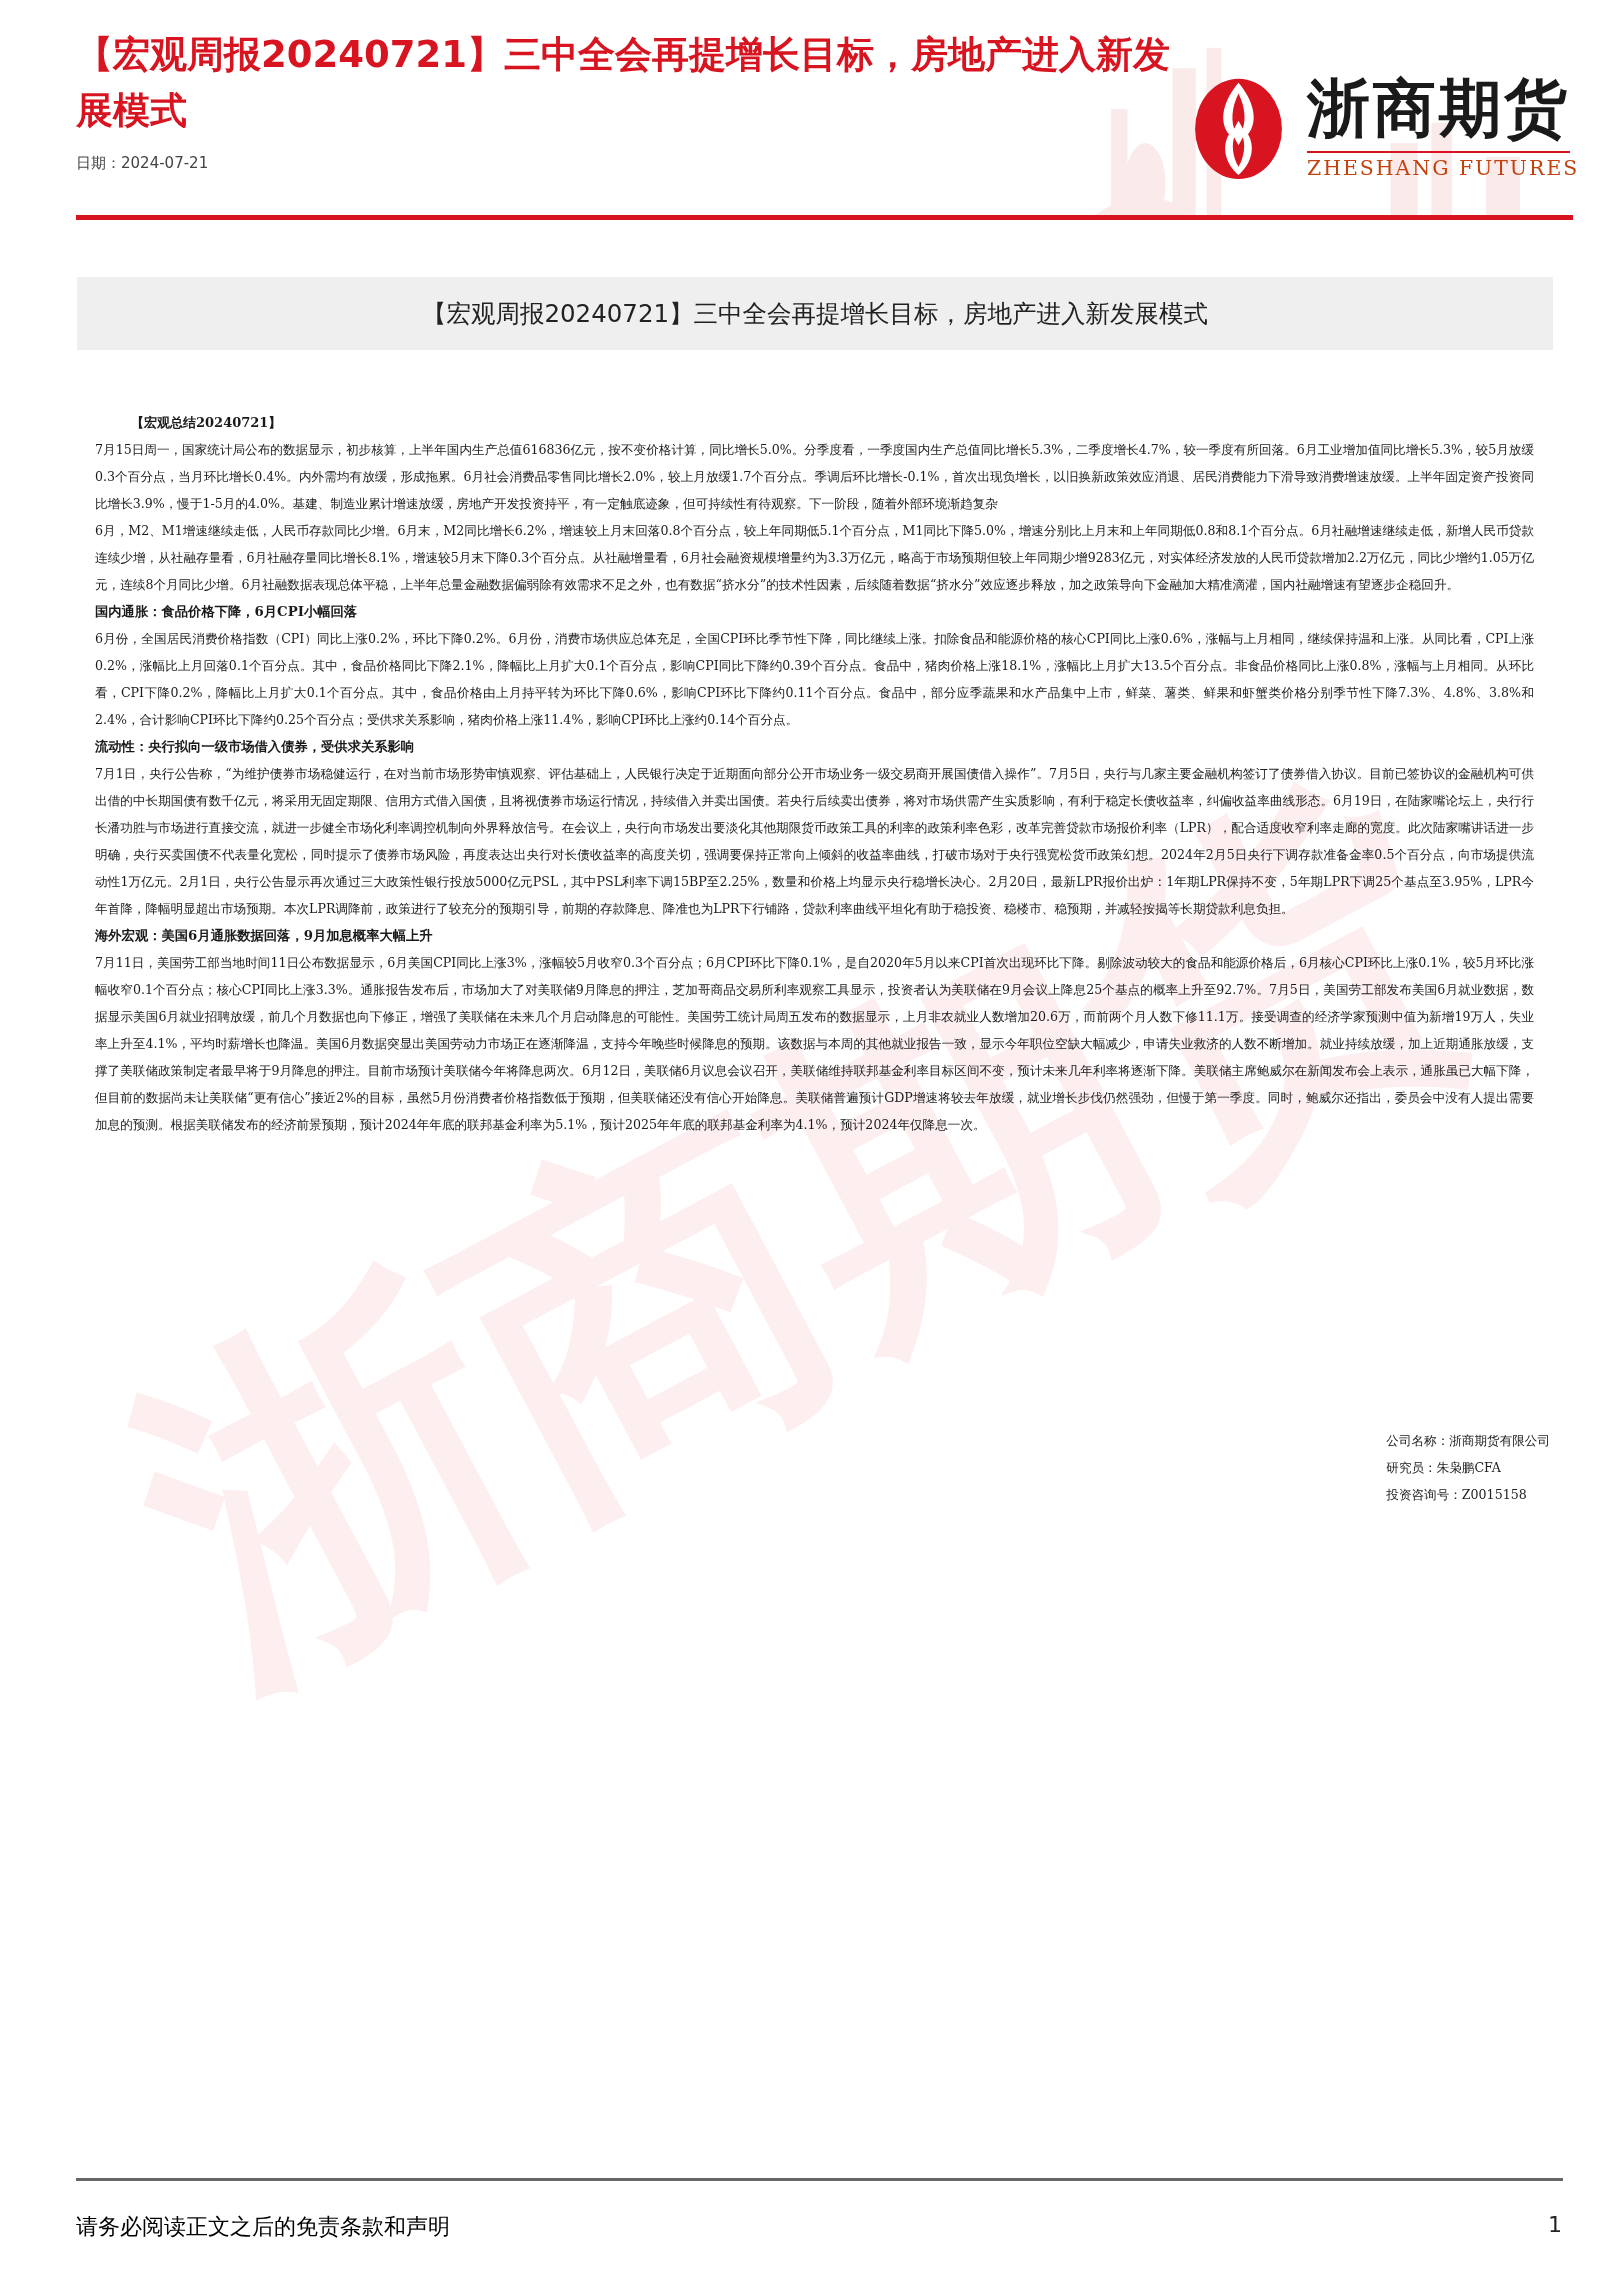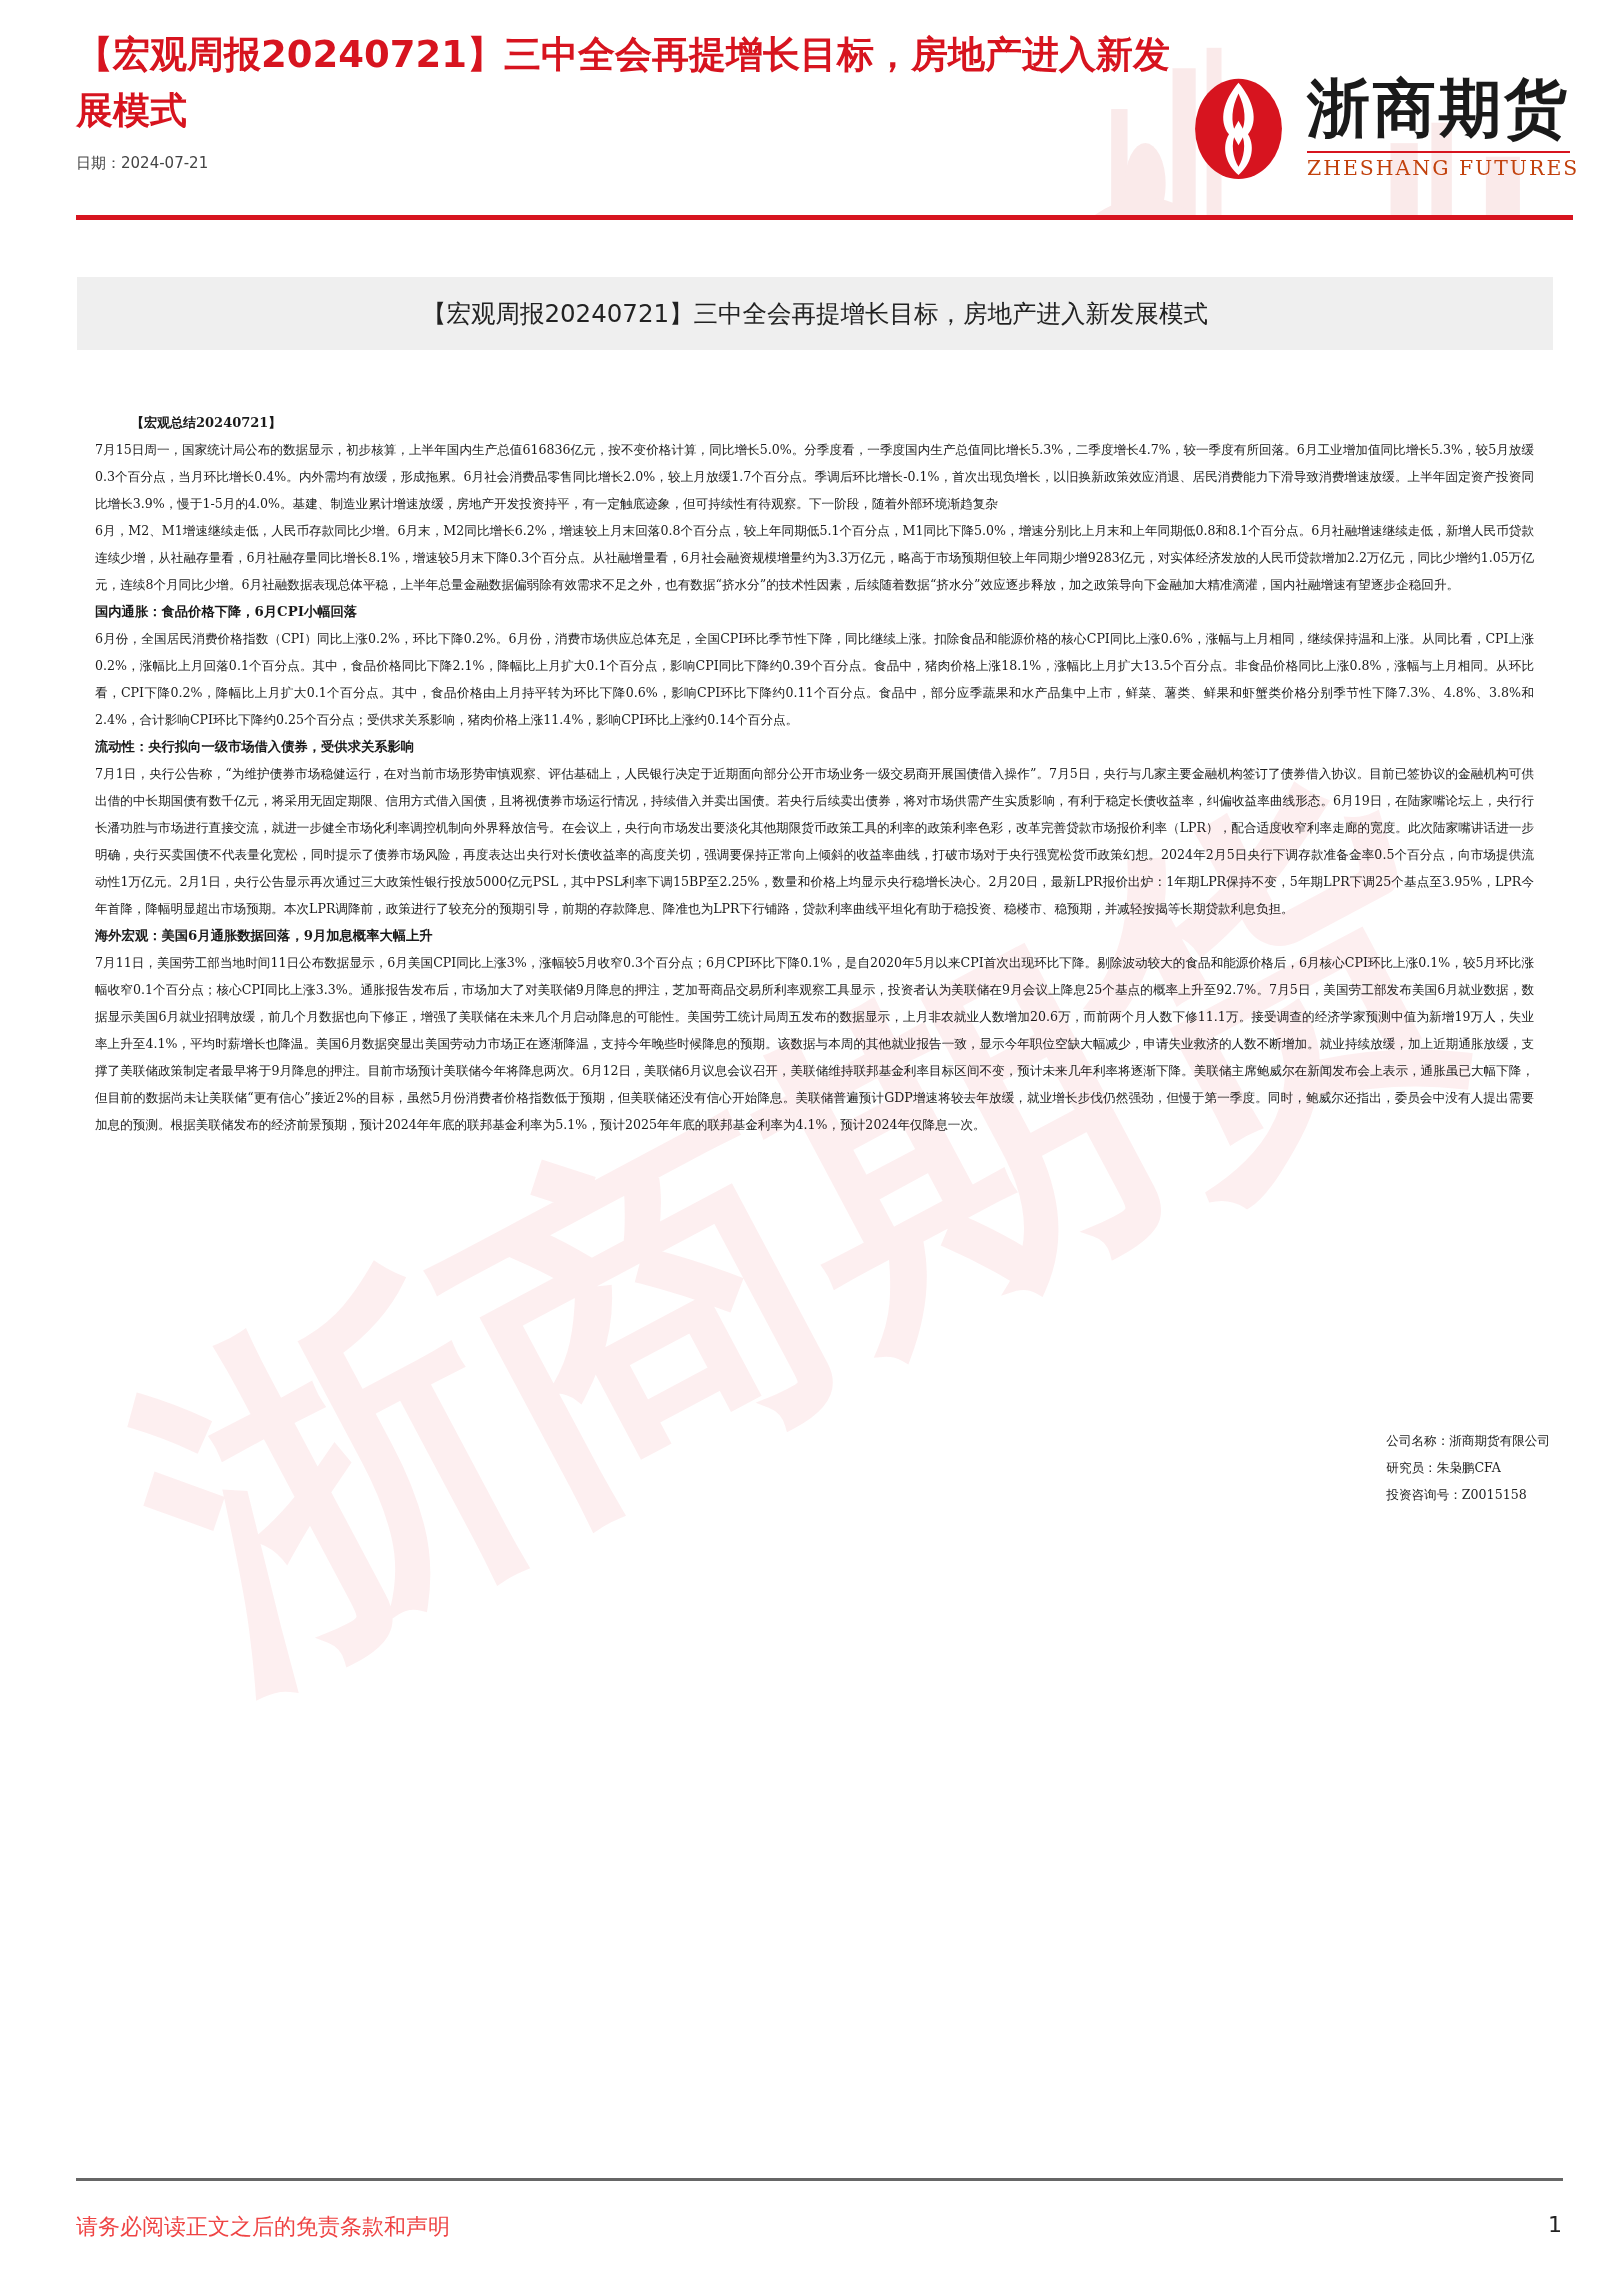--- a/index.html
+++ b/index.html
@@ -76,21 +76,21 @@
   .signature {
     position: absolute; right: 72px; top: 1427px; 
     font-family: "DejaVu Serif", serif; font-size: 12.6px; line-height: 27px; color: #222; z-index: 1;
   }
 
   
   .footer-rule {
     position: absolute; left: 76px; top: 2178px; width: 1487px; height: 3.4px; background: #666;
   }
   .footer-note {
-    position: absolute; left: 76px; top: 2212px; font-size: 22px; color: #ef4444; font-family: Liberation Mono, monospace;
+    position: absolute; left: 76px; top: 2212px; font-size: 22px; color: #000000; font-family: Liberation Mono, monospace;
   }
   .page-num {
     position: absolute; right: 60px; top: 2212px; font-size: 22px; color: #222;
   }
 </style>
 </head>
 <body>
 
 <div class="watermark">
   <span style="left:-27px; top:382px;">浙商期货</span>

